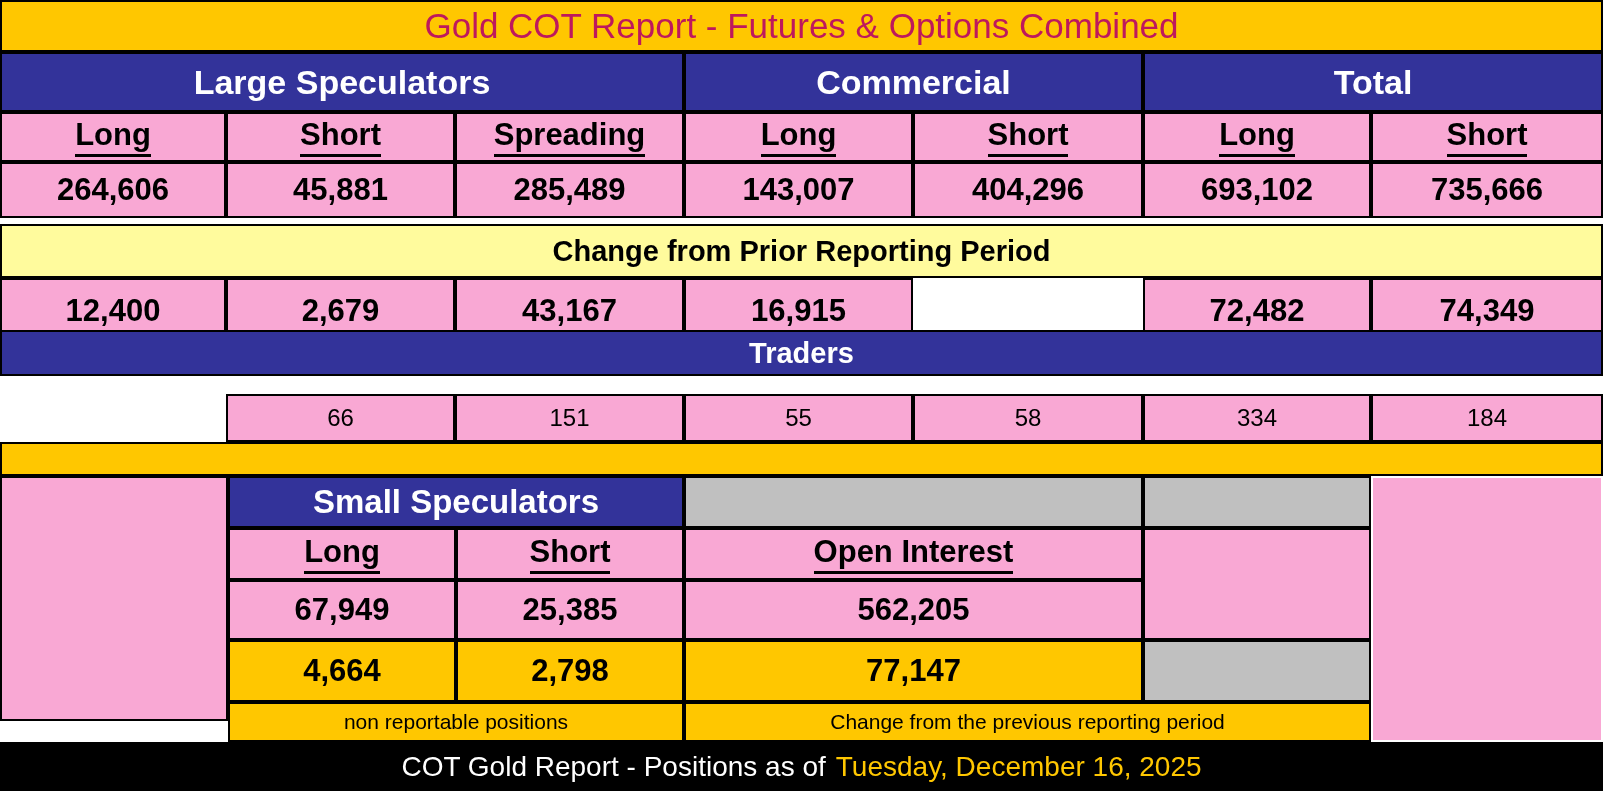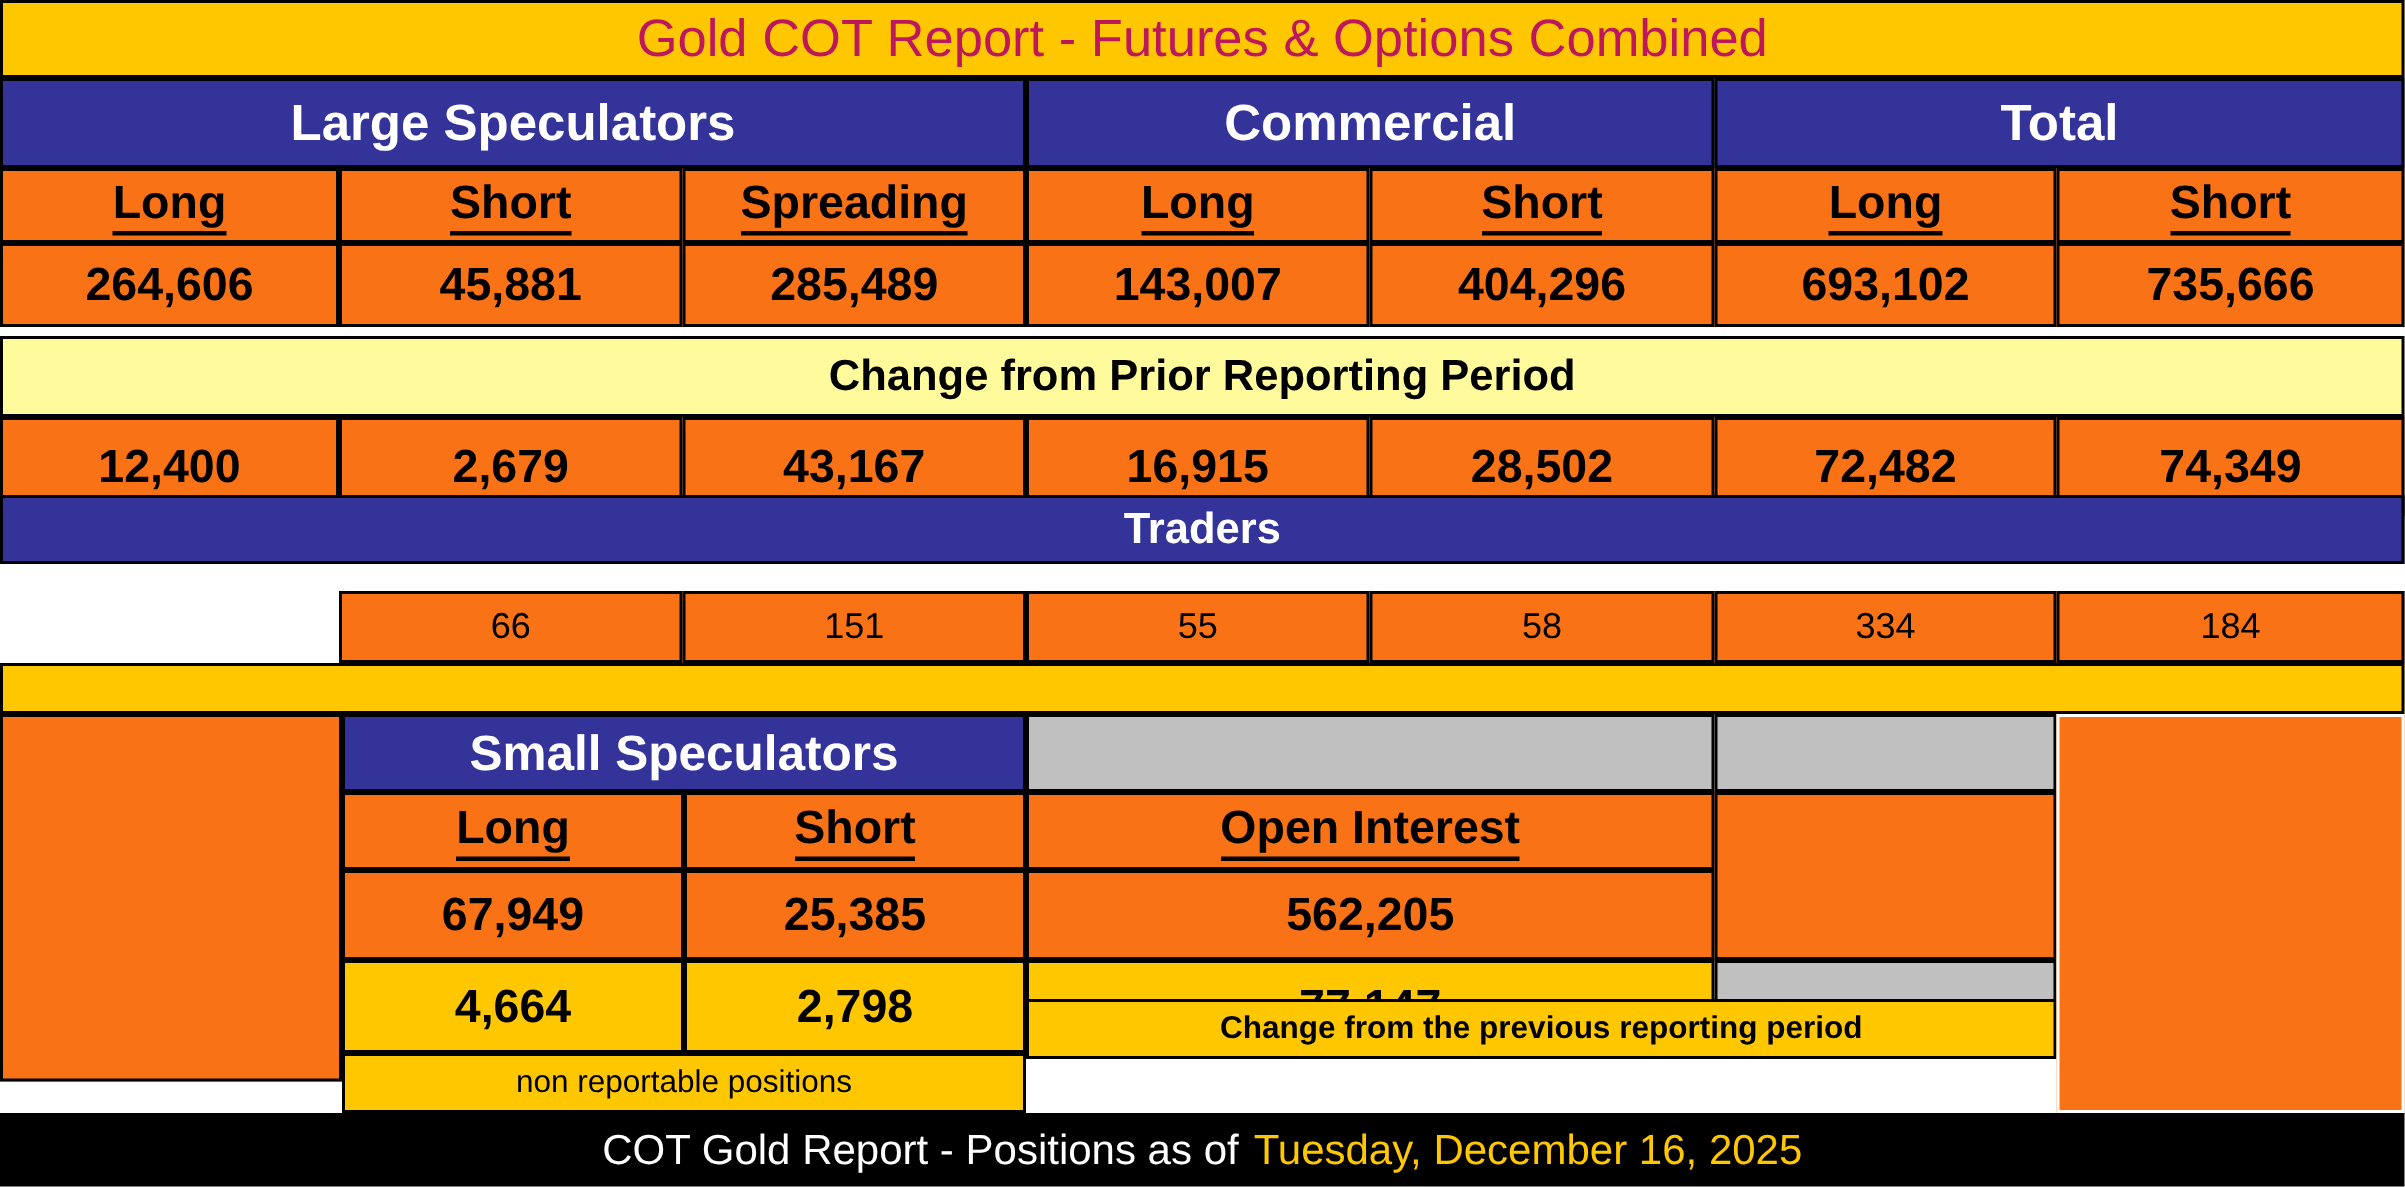--- a/index.html
+++ b/index.html
@@ -23,21 +23,21 @@
     white-space:nowrap;
     overflow:hidden;
   }
 
   .bd{border:2px solid #000;}
 
   .gold{background:#FFC700;}
   .navy{background:#33339A;color:#ffffff;}
   .lemon{background:#FFFB9D;}
   .grey{background:#C0C0C0;}
-  .white{background:#f97316;align-items:center;}
+  .white{background:#f9a8d4;align-items:center;}
   .black{background:#000000;color:#ffffff;}
 
   .title{
     font-size:35px;font-weight:normal;color:#be185d;letter-spacing:0px;
   }
   .grouphdr{
     font-size:34px;font-weight:bold;
   }
   .colhdr{
     font-size:31px;font-weight:bold;color:#000;
@@ -103,21 +103,20 @@
   <div class="cell white bd val" style="left:913px;top:162px;width:230px;height:56px;">404,296</div>
   <div class="cell white bd val" style="left:1143px;top:162px;width:228px;height:56px;">693,102</div>
   <div class="cell white bd val" style="left:1371px;top:162px;width:232px;height:56px;">735,666</div>
 
   <div class="cell lemon bd bandlabel" style="left:0px;top:224px;width:1603px;height:54px;">Change from Prior Reporting Period</div>
 
   <div class="cell white bd val" style="left:0px;top:278px;width:226px;height:66px;">12,400</div>
   <div class="cell white bd val" style="left:226px;top:278px;width:229px;height:66px;">2,679</div>
   <div class="cell white bd val" style="left:455px;top:278px;width:229px;height:66px;">43,167</div>
   <div class="cell white bd val" style="left:684px;top:278px;width:229px;height:66px;">16,915</div>
-  <div class="cell white bd val" style="left:913px;top:278px;width:230px;height:66px;">28,502</div>
   <div class="cell white bd val" style="left:1143px;top:278px;width:228px;height:66px;">72,482</div>
   <div class="cell white bd val" style="left:1371px;top:278px;width:232px;height:66px;">74,349</div>
 
   <div class="cell navy bd navyband" style="left:0px;top:330px;width:1603px;height:46px;">Traders</div>
 
   <div class="cell white bd traderval" style="left:226px;top:394px;width:229px;height:48px;">66</div>
   <div class="cell white bd traderval" style="left:455px;top:394px;width:229px;height:48px;">151</div>
   <div class="cell white bd traderval" style="left:684px;top:394px;width:229px;height:48px;">55</div>
   <div class="cell white bd traderval" style="left:913px;top:394px;width:230px;height:48px;">58</div>
   <div class="cell white bd traderval" style="left:1143px;top:394px;width:228px;height:48px;">334</div>
@@ -146,21 +145,21 @@
   <div class="cell white bd val" style="left:228px;top:580px;width:228px;height:60px;">67,949</div>
   <div class="cell white bd val" style="left:456px;top:580px;width:228px;height:60px;">25,385</div>
   <div class="cell white bd val" style="left:684px;top:580px;width:459px;height:60px;">562,205</div>
 
   <div class="cell gold bd val" style="left:228px;top:640px;width:228px;height:62px;">4,664</div>
   <div class="cell gold bd val" style="left:456px;top:640px;width:228px;height:62px;">2,798</div>
   <div class="cell gold bd val" style="left:684px;top:640px;width:459px;height:62px;">77,147</div>
   <div class="cell grey bd" style="left:1143px;top:640px;width:228px;height:62px;"></div>
 
   <div class="cell gold bd smallnote" style="left:228px;top:702px;width:456px;height:40px;">non reportable positions</div>
-  <div class="cell gold bd smallnote" style="left:684px;top:666px;width:687px;height:40px;font-weight:bold;">Change from the previous reporting period</div>
+  <div class="cell gold bd smallnote" style="left:684px;top:702px;width:687px;height:40px;">Change from the previous reporting period</div>
 
   <div class="cell white bd" style="left:1371px;top:476px;width:232px;height:266px;border-color:#ffffff;"></div>
 
   <div class="cell black footer" style="left:0px;top:742px;width:1603px;height:49px;">
     <span>COT Gold Report - Positions as of</span>
     <span class="date">Tuesday, December 16, 2025</span>
   </div>
 
 </div>
 

